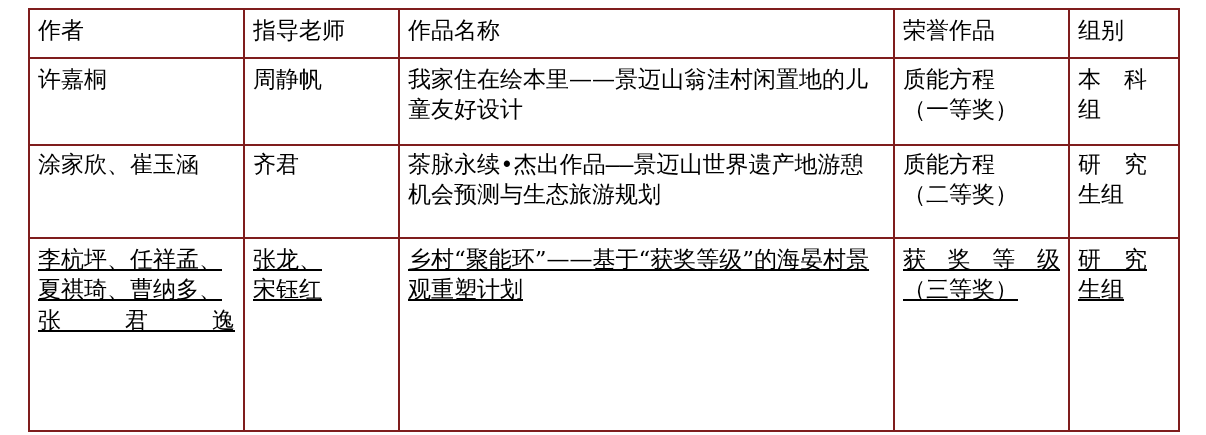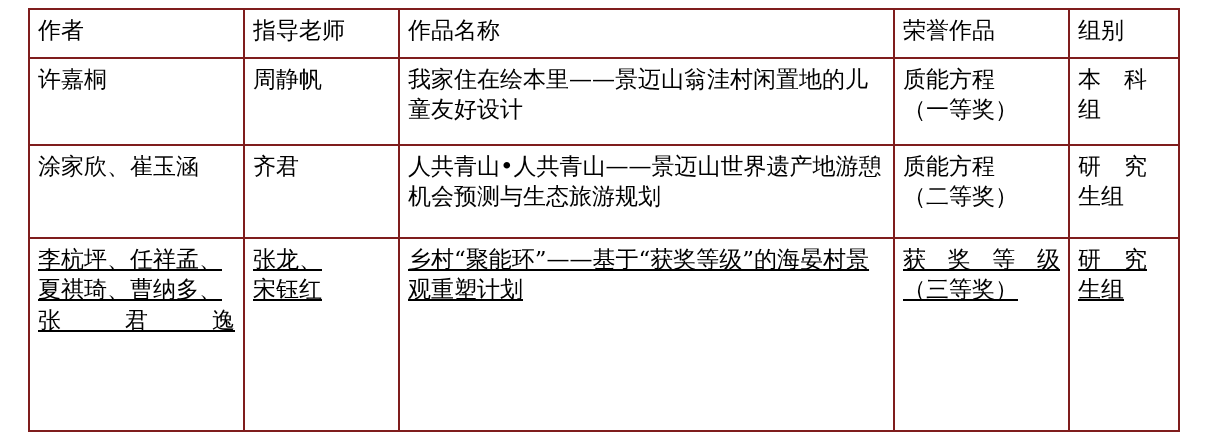--- a/index.html
+++ b/index.html
@@ -49,21 +49,21 @@
   }
   .just-normal {
     text-align: justify;
     text-align-last: left;
   }
   .cell-spaced {
     text-align: justify;
     text-align-last: justify;
   }
   .row-a td { height: 74px; border-radius: 18px; }
-  .row-b td { height: 80px; }
+  .row-b td { height: 80px; font-family: Liberation Mono, monospace; }
   .row-c td { height: 180px; text-decoration: underline; }
 </style>
 </head>
 <body>
 
 <div class="sheet">
   <table class="award-table">
     <colgroup>
       <col class="c-author">
       <col class="c-teacher">
@@ -90,21 +90,21 @@
         </td>
         <td>
           <div>本　科</div>
           <div>组</div>
         </td>
       </tr>
 
       <tr class="row-b">
         <td>涂家欣、崔玉涵</td>
         <td>齐君</td>
-        <td class="just-normal">人共青山•人共青山——景迈山世界遗产地游憩机会预测与生态旅游规划</td>
+        <td class="just-normal">茶脉永续•杰出作品——景迈山世界遗产地游憩机会预测与生态旅游规划</td>
         <td>
           <div>质能方程</div>
           <div>（二等奖）</div>
         </td>
         <td>
           <div>研　究</div>
           <div>生组</div>
         </td>
       </tr>
 

